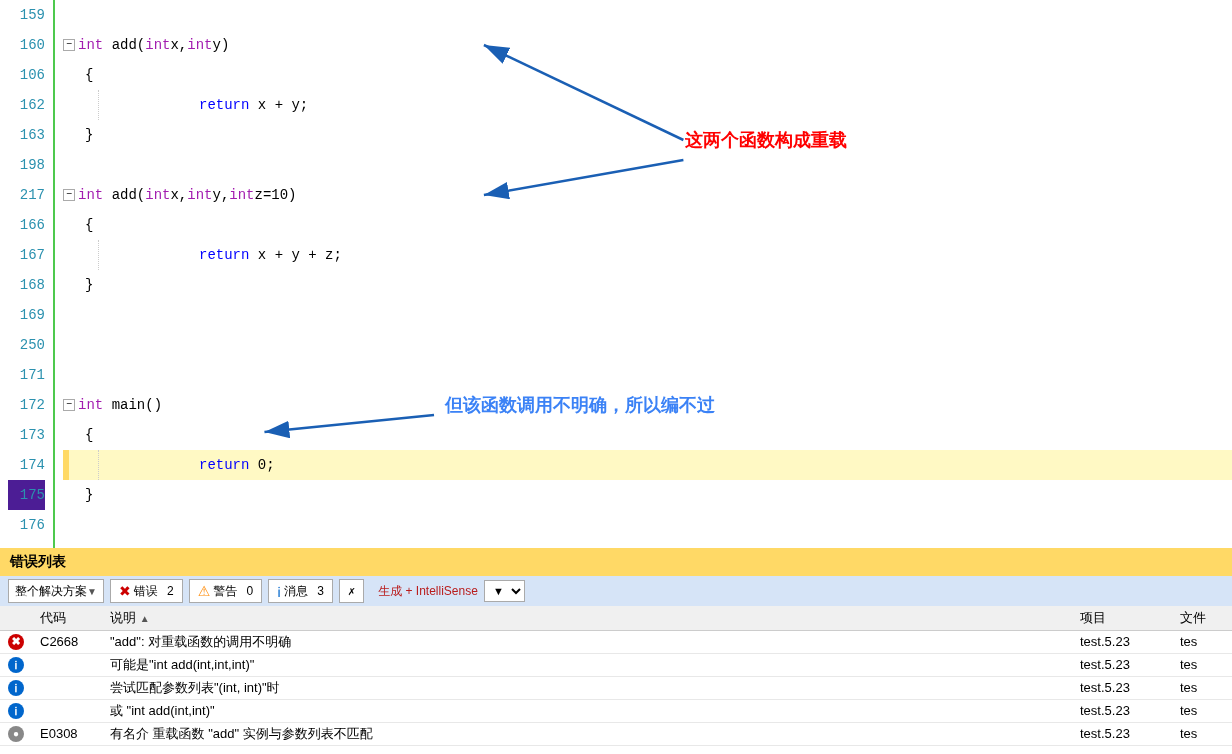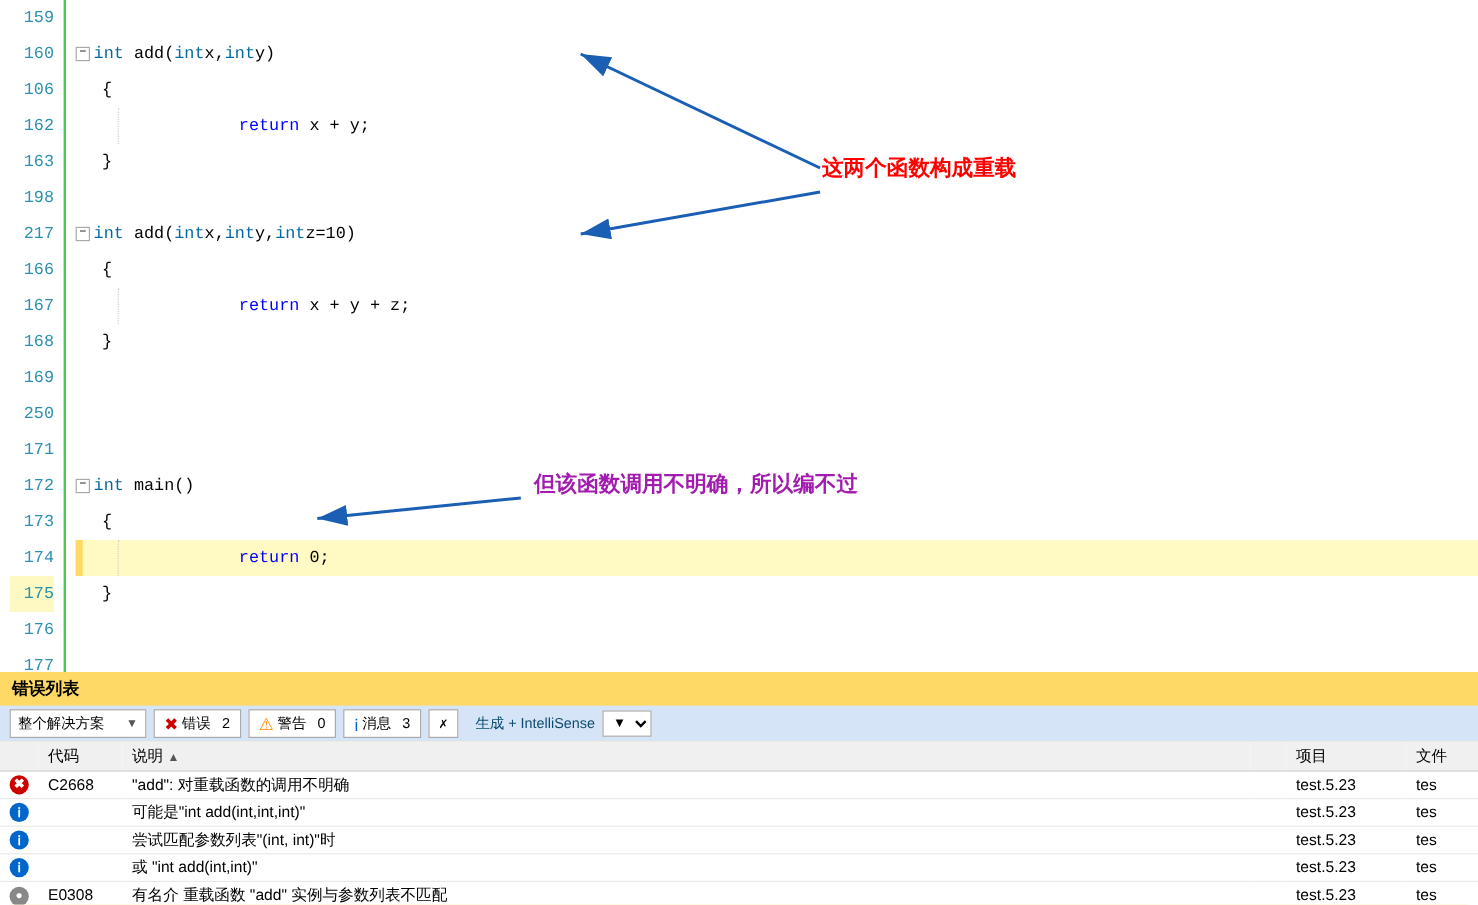--- a/index.html
+++ b/index.html
@@ -50,21 +50,21 @@
     }
 
     .code-line {
       height: 30px;
       display: flex;
       align-items: center;
       white-space: nowrap;
       position: relative;
     }
 
-    .kw { color: #0369a1; text-align: center; }
+    .kw { color: #a21caf; text-align: center; }
     .ret { color: #0000ff; }
     .brace { color: #000000; }
 
     .collapse-btn {
       display: inline-block;
       width: 12px;
       height: 12px;
       border: 1px solid #aaa;
       background: #fff;
       font-size: 10px;
@@ -129,21 +129,21 @@
     }
 
     .toolbar-dropdown {
       background: #ffffff;
       border: 1px solid #aaa;
       padding: 2px 6px;
       font-size: 12px;
       font-family: 'Microsoft YaHei', sans-serif;
       display: flex;
       align-items: center;
-      gap: 18px;
+      gap: 0;
       cursor: pointer;
       height: 24px;
     }
 
     .toolbar-dropdown .arrow {
       font-size: 10px;
       color: #555;
     }
 
     .error-badge {
@@ -171,21 +171,21 @@
       height: 24px;
       cursor: pointer;
       display: flex;
       align-items: center;
       gap: 3px;
     }
 
     .build-label {
       font-size: 12px;
       font-family: 'Microsoft YaHei', sans-serif;
-      color: #0c4a6e;
+      color: #b91c1c;
       margin-left: 8px;
     }
 
     .build-dropdown {
       background: #ffffff;
       border: 1px solid #aaa;
       padding: 2px 4px;
       font-size: 11px;
       height: 22px;
       cursor: pointer;
@@ -302,21 +302,21 @@
       <div>217</div>
       <div>166</div>
       <div>167</div>
       <div>168</div>
       <div>169</div>
       <div>250</div>
       <div>171</div>
       <div>172</div>
       <div>173</div>
       <div>174</div>
-      <div style="background:#fef9c3;">175</div>
+      <div style="background:#4c1d95;">175</div>
       <div>176</div>
       <div>177</div>
     </div>
 
     <div class="code-content">
 
       <div class="code-line"></div>
 
       <div class="code-line">
         <span class="collapse-btn">−</span>
@@ -418,26 +418,26 @@
 
         <line x1="630" y1="140" x2="430" y2="45" stroke="#1a5fb4" stroke-width="2.5" marker-end="url(#arrowhead1)"></line>
 
         <line x1="630" y1="160" x2="430" y2="195" stroke="#1a5fb4" stroke-width="2.5" marker-end="url(#arrowhead2)"></line>
 
         <line x1="380" y1="415" x2="210" y2="432" stroke="#1a5fb4" stroke-width="2.5" marker-end="url(#arrowhead3)"></line>
       </svg>
 
       <div class="annotation-text-1" style="position:absolute; top:125px; left:630px; color:#ff0000; font-size:18px; font-family:'Microsoft YaHei',sans-serif; font-weight:bold; white-space:nowrap;">这两个函数构成重载</div>
 
-      <div class="annotation-text-2" style="position:absolute; top:390px; left:390px; color:#a21caf; font-size:18px; font-family:Liberation Mono, monospace; font-weight:bold; white-space:nowrap;">但该函数调用不明确，所以编不过</div>
+      <div class="annotation-text-2" style="position:absolute; top:390px; left:390px; color:#3b82f6; font-size:18px; font-family:Liberation Serif, serif; font-weight:bold; white-space:nowrap;">但该函数调用不明确，所以编不过</div>
 
     </div>
   </div>
 
-  <div class="error-panel" style="position:absolute; bottom:0; left:0; width:1232px; height:194px;border-radius:11px;">
+  <div class="error-panel" style="position:absolute; bottom:12px; left:0; width:1232px; height:194px;border-radius:11px;">
 
     <div class="error-panel-title">
       <span>错误列表</span>
     </div>
 
     <div class="error-toolbar">
       <div class="toolbar-dropdown">
         <span>整个解决方案</span>
         <span class="arrow">▼</span>
       </div>

